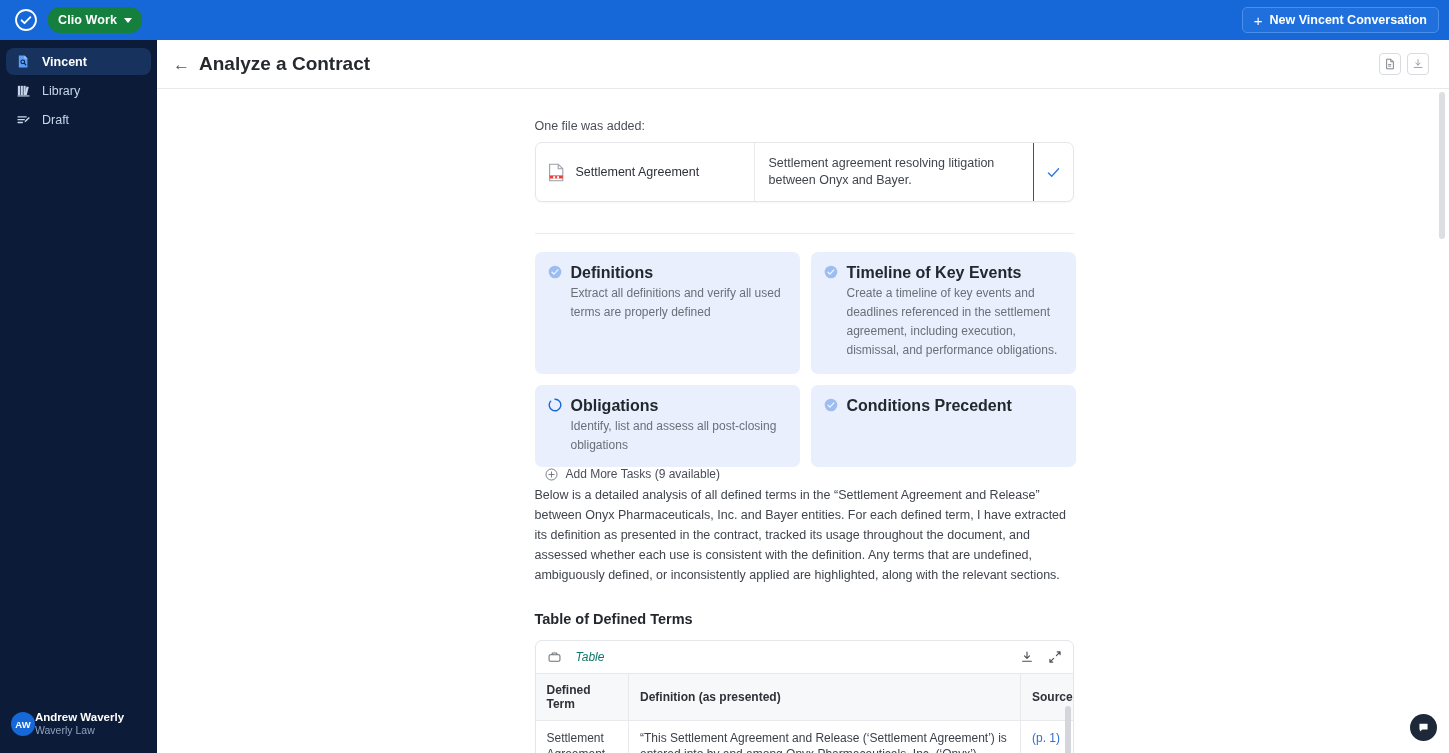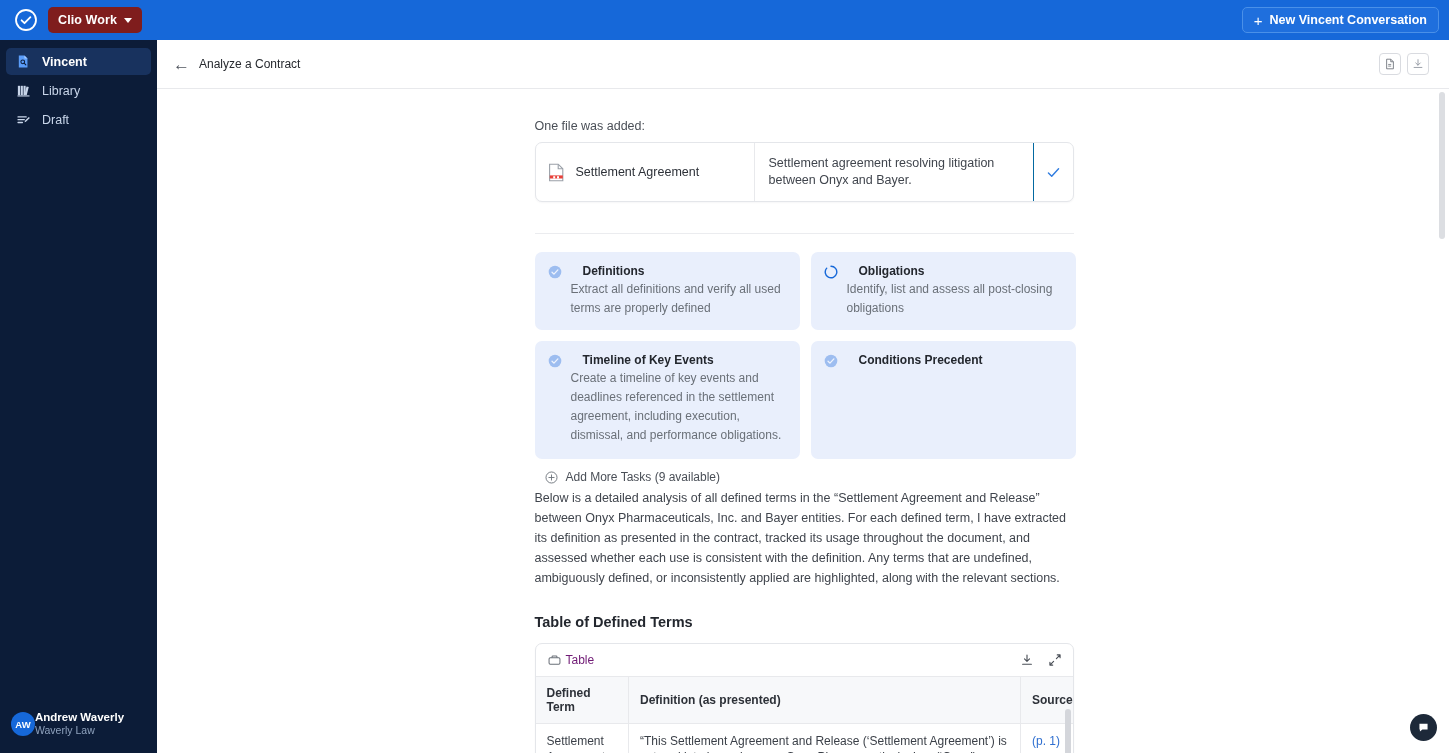--- a/index.html
+++ b/index.html
@@ -16,21 +16,21 @@
     position: absolute; top: 0; left: 0; width: 1449px; height: 40px;
     background: #1668d9; display: flex; align-items: center;
     padding: 0 8px; z-index: 30;
   }
   .logo-mark {
     width: 24px; height: 24px; margin-left: 6px; margin-right: 10px;
     flex: 0 0 auto; display: block;
   }
   .workspace-pill {
     height: 26px; display: flex; align-items: center; gap: 7px;
-    background: #7f1d1d; border-radius: 5px; padding: 0 10px;
+    background: #15803d; border-radius: 12px; padding: 0 10px;
     color: #fff; font-size: 12.5px; font-weight: 700; cursor: pointer;
     letter-spacing: .1px;
   }
   .caret-down {
     width: 0; height: 0; border-left: 4px solid transparent;
     border-right: 4px solid transparent; border-top: 5px solid #ffffff;
   }
   .new-conv-btn {
     position: absolute; right: 10px; top: 7px; height: 26px;
     display: flex; align-items: center; gap: 7px;
@@ -44,21 +44,21 @@
   .sidebar {
     position: absolute; left: 0; top: 40px; width: 157px; height: 713px;
     background: #0c1c38; color: #e8eef8; z-index: 20;
   }
   .nav { padding: 8px 6px 0 6px; }
   .nav-item {
     display: flex; align-items: center; gap: 11px; height: 27px;
     border-radius: 5px; padding: 0 10px; margin-bottom: 2px;
     font-size: 12.5px; color: #c9d6ea; cursor: pointer;
   }
-  .nav-item.active { background: #18325e; color: #ffffff; font-weight: 700; }
+  .nav-item.active { background: #18325e; color: #ffffff; font-weight: 700; border-radius: 8px; }
   .nav-icon { width: 15px; height: 15px; flex: 0 0 auto; display: block; }
 
   .sidebar-bottom { position: absolute; left: 0; bottom: 0; width: 157px; padding: 0 8px 8px 8px; }
   .user-row { display: flex; align-items: center; padding: 6px 3px 8px 3px; cursor: pointer; }
   .avatar {
     width: 24px; height: 24px; border-radius: 50%; background: #1668d9;
     color: #fff; font-size: 9.5px; font-weight: 700;
     display: flex; align-items: center; justify-content: center; flex: 0 0 auto;
   }
   .user-name { font-size: 11.5px; font-weight: 700; color: #ffffff; line-height: 13px; }
@@ -73,21 +73,21 @@
   
   .main {
     position: absolute; left: 157px; top: 40px;
     width: 1292px; height: 713px; background: #ffffff;
   }
   .page-header {
     height: 49px; border-bottom: 1px solid #e8e9ec;
     display: flex; align-items: center; padding: 0 20px 0 16px;
   }
   .back-arrow { font-size: 17px; color: #50555e; margin-right: 9px; cursor: pointer; line-height: 1; }
-  .page-title { font-size: 12px; font-weight: 400; color: #26292e; }
+  .page-title { font-size: 19px; font-weight: 700; color: #26292e; }
   .header-actions { margin-left: auto; display: flex; gap: 6px; }
   .icon-btn {
     width: 22px; height: 22px; border: 1px solid #d9dbe0; border-radius: 4px;
     display: flex; align-items: center; justify-content: center; cursor: pointer;
     background: #fff;
   }
 
   
   .scroll-body { position: relative; height: 664px; overflow: hidden; }
   .content-col { width: 541px; margin: 0 auto; padding-top: 30px; padding-left: 2px; }
@@ -109,43 +109,43 @@
     line-height: 17px; border-right: 1px solid #0369a1;
   }
   .file-check { width: 39px; flex: 0 0 39px; display: flex; align-items: center; justify-content: center; }
 
   .divider { height: 1px; background: #ebecef; margin: 31px 0 18px 0; }
 
   .task-grid { display: grid; grid-template-columns: 265px 265px; gap: 11px; }
   .task-card { background: #e9effc; border-radius: 7px; padding: 12px 13px; display: flex; gap: 9px; cursor: pointer; }
   .task-card.tall { padding-bottom: 14px; }
   .task-status { width: 14px; height: 14px; flex: 0 0 14px; margin-top: 1px; }
-  .task-title { font-size: 12px; font-weight: 700; color: #23272e; margin-bottom: 2px; margin-left: 12px; }
+  .task-title { font-size: 16px; font-weight: 700; color: #23272e; margin-bottom: 2px; }
   .task-desc { font-size: 12px; color: #6a7078; line-height: 19px; }
 
   .add-tasks {
-    display: flex; align-items: center; gap: 8px; margin-top: 11px;
+    display: flex; align-items: center; gap: 8px; margin-top: 0;
     font-size: 12px; color: #4a4f57; cursor: pointer; padding-left: 10px;
   }
 
   .analysis-para {
     margin-top: 4px; font-size: 12.5px; color: #40454d; line-height: 20px;
   }
 
   .section-title { margin-top: 26px; font-size: 14.5px; font-weight: 700; color: #23272e; }
 
   .table-wrap {
     margin-top: 13px; border: 1px solid #e4e6ea; border-radius: 7px;
     background: #fff; overflow: hidden; box-shadow: 0 1px 2px rgba(16,24,40,.04);
   }
   .table-toolbar {
     height: 33px; display: flex; align-items: center; padding: 0 11px;
     border-bottom: 1px solid #e8e9ec;
   }
-  .table-toolbar-label { font-size: 12px; color: #701a75; margin-left: 4px; }
+  .table-toolbar-label { font-size: 12px; color: #0f766e; margin-left: 14px; font-style: italic; }
   .table-toolbar-actions { margin-left: auto; display: flex; gap: 14px; align-items: center; }
 
   .table-scroll { position: relative; max-height: 164px; overflow: hidden; }
   table { width: 100%; border-collapse: collapse; table-layout: fixed; }
   thead th {
     background: #f7f8fa; font-size: 12px; font-weight: 700; color: #2d3138;
     text-align: left; padding: 9px 11px; border-bottom: 1px solid #e8e9ec;
   }
   th.c-term { width: 93px; border-right: 1px solid #e8e9ec; }
   th.c-def  { border-right: 1px solid #e8e9ec; }
@@ -300,38 +300,38 @@
             <svg class="task-status" viewBox="0 0 16 16">
               <circle cx="8" cy="8" r="7.2" fill="#9dbdf0"></circle>
               <path d="M4.6 8.2l2.2 2.2 4.5-4.8" fill="none" stroke="#eef3fd" stroke-width="1.5" stroke-linecap="round" stroke-linejoin="round"></path>
             </svg>
             <div>
               <div class="task-title">Definitions</div>
               <div class="task-desc">Extract all definitions and verify all used terms are properly defined</div>
             </div>
           </div>
 
-          <div class="task-card">
-            <svg class="task-status" viewBox="0 0 16 16">
-              <path d="M8 1.4a6.6 6.6 0 1 1-4.9 2.2" fill="none" stroke="#1668d9" stroke-width="1.6" stroke-linecap="round"></path>
-            </svg>
-            <div>
-              <div class="task-title">Obligations</div>
-              <div class="task-desc">Identify, list and assess all post-closing obligations</div>
-            </div>
-          </div>
-
           <div class="task-card tall">
             <svg class="task-status" viewBox="0 0 16 16">
               <circle cx="8" cy="8" r="7.2" fill="#9dbdf0"></circle>
               <path d="M4.6 8.2l2.2 2.2 4.5-4.8" fill="none" stroke="#eef3fd" stroke-width="1.5" stroke-linecap="round" stroke-linejoin="round"></path>
             </svg>
             <div>
               <div class="task-title">Timeline of Key Events</div>
               <div class="task-desc">Create a timeline of key events and deadlines referenced in the settlement agreement, including execution, dismissal, and performance obligations.</div>
+            </div>
+          </div>
+
+          <div class="task-card">
+            <svg class="task-status" viewBox="0 0 16 16">
+              <path d="M8 1.4a6.6 6.6 0 1 1-4.9 2.2" fill="none" stroke="#1668d9" stroke-width="1.6" stroke-linecap="round"></path>
+            </svg>
+            <div>
+              <div class="task-title">Obligations</div>
+              <div class="task-desc">Identify, list and assess all post-closing obligations</div>
             </div>
           </div>
 
           <div class="task-card tall">
             <svg class="task-status" viewBox="0 0 16 16">
               <circle cx="8" cy="8" r="7.2" fill="#9dbdf0"></circle>
               <path d="M4.6 8.2l2.2 2.2 4.5-4.8" fill="none" stroke="#eef3fd" stroke-width="1.5" stroke-linecap="round" stroke-linejoin="round"></path>
             </svg>
             <div>
               <div class="task-title">Conditions Precedent</div>

